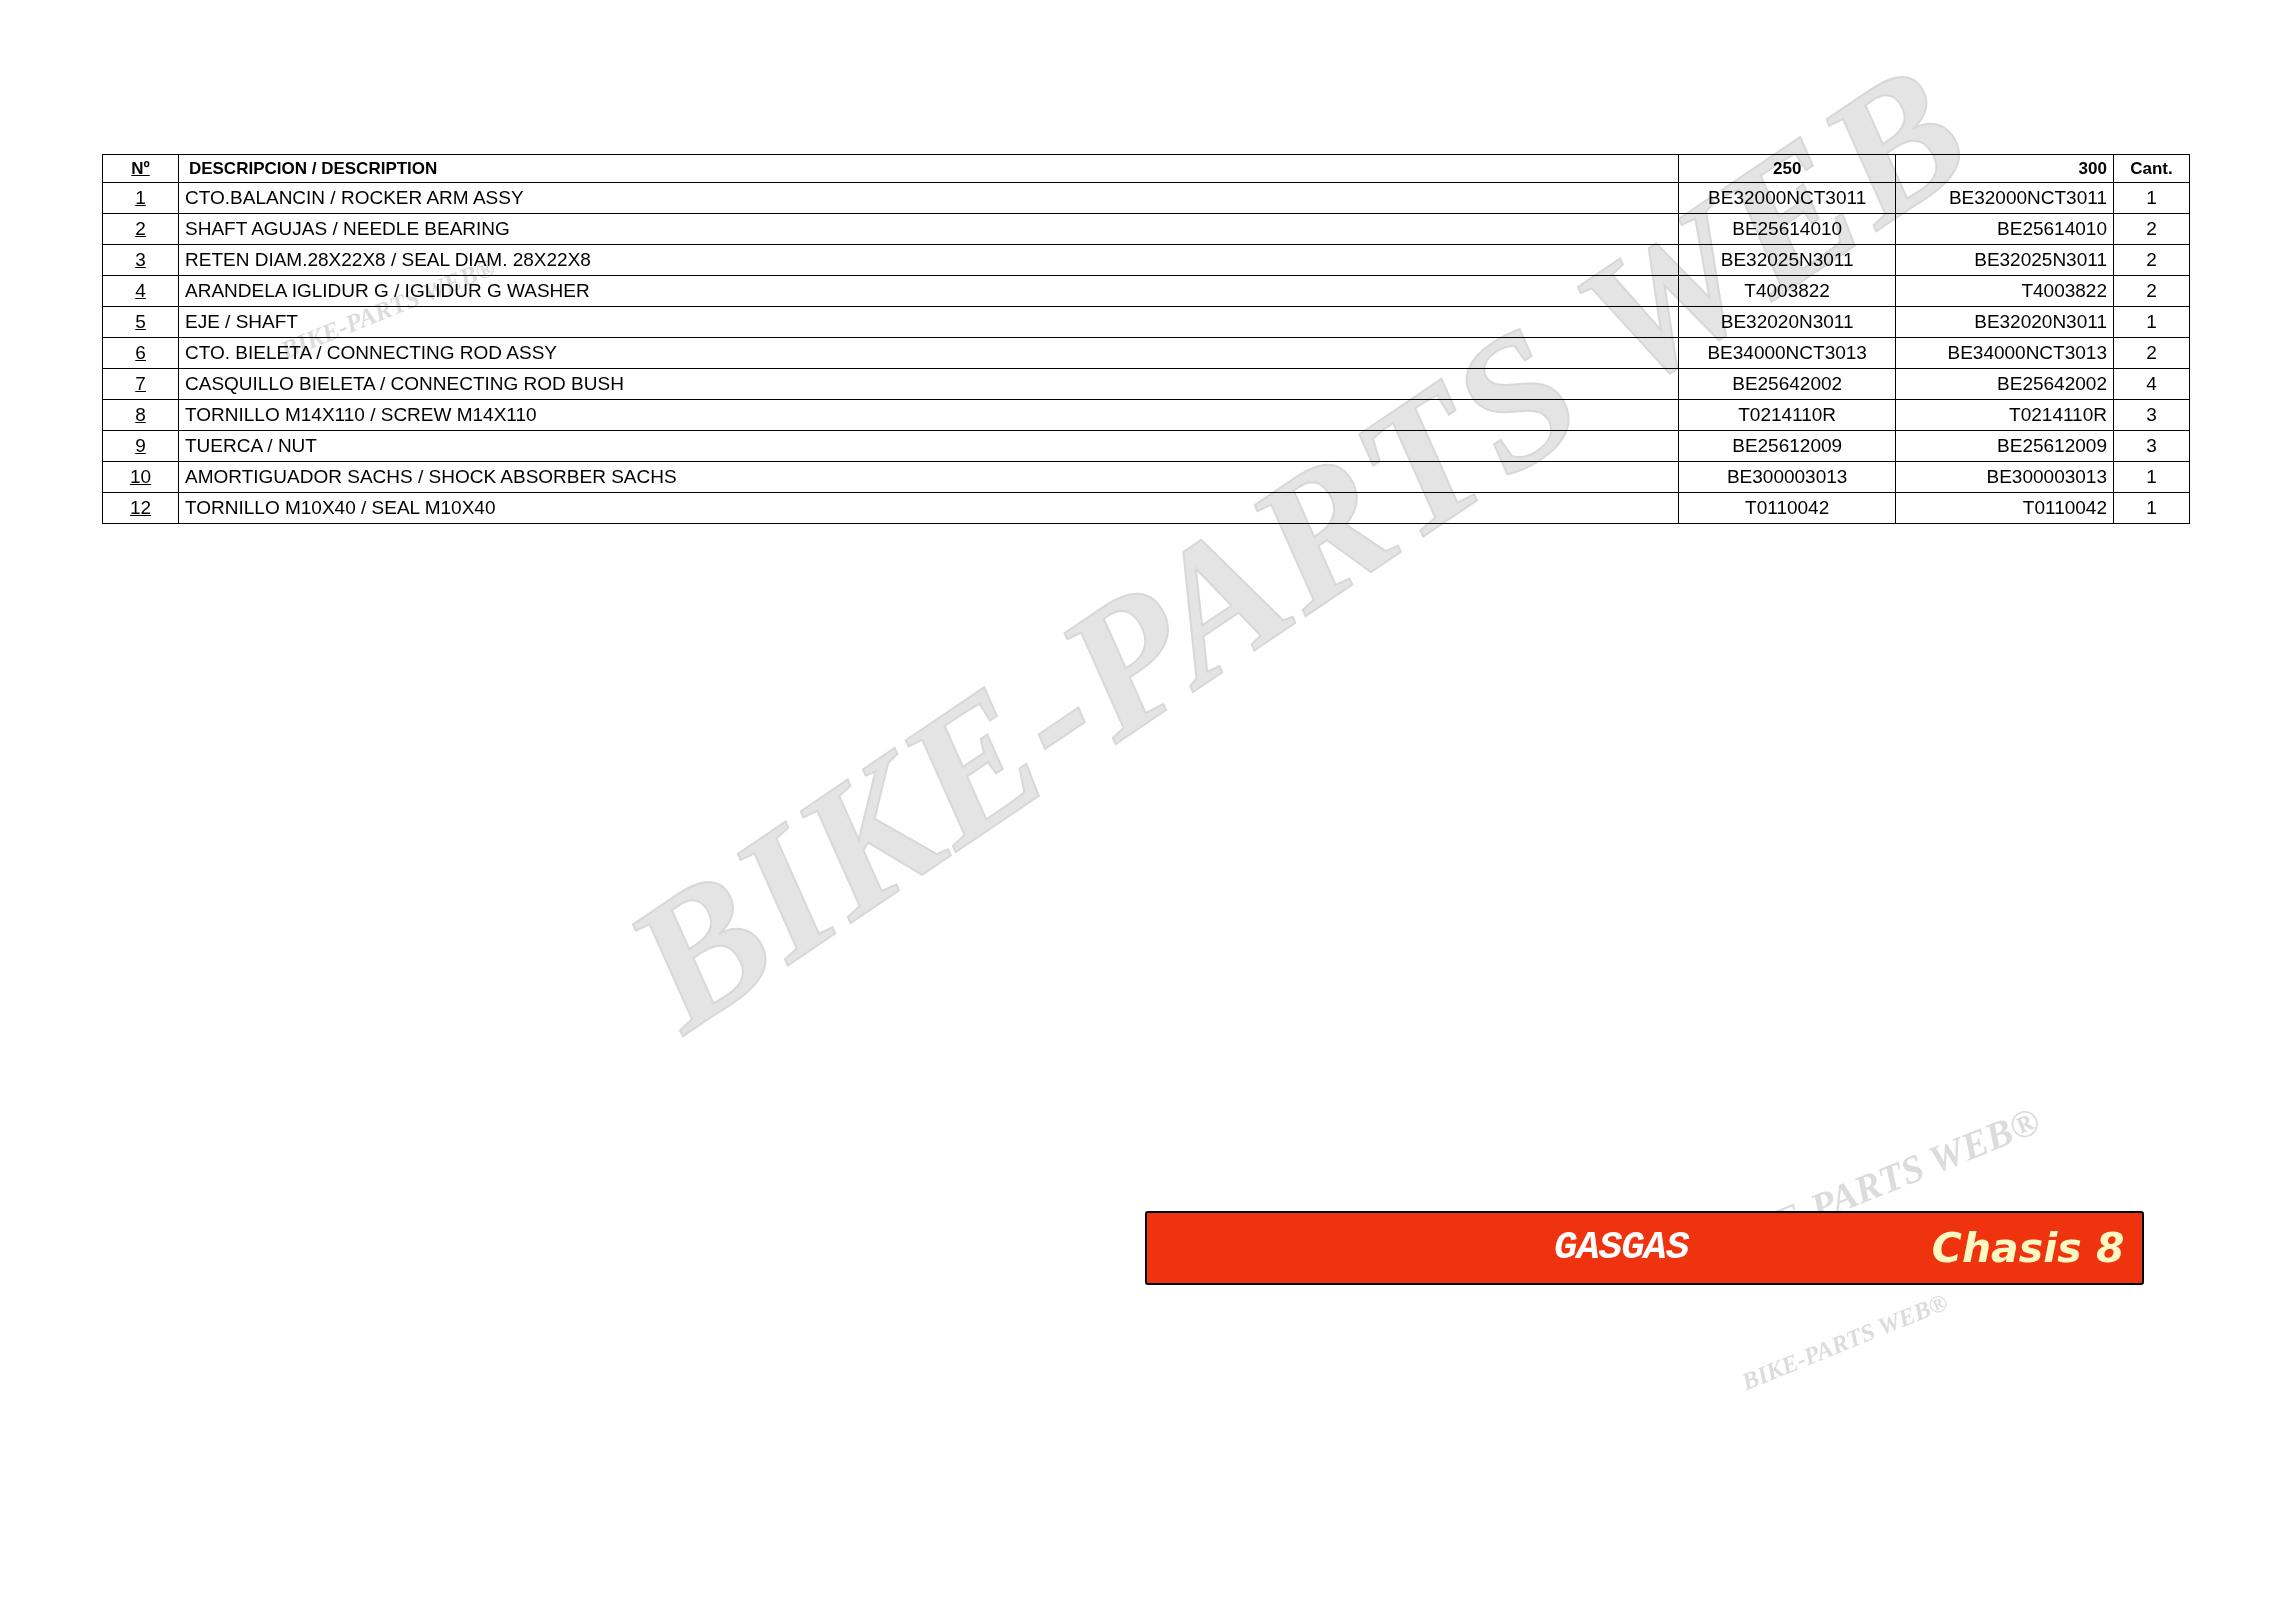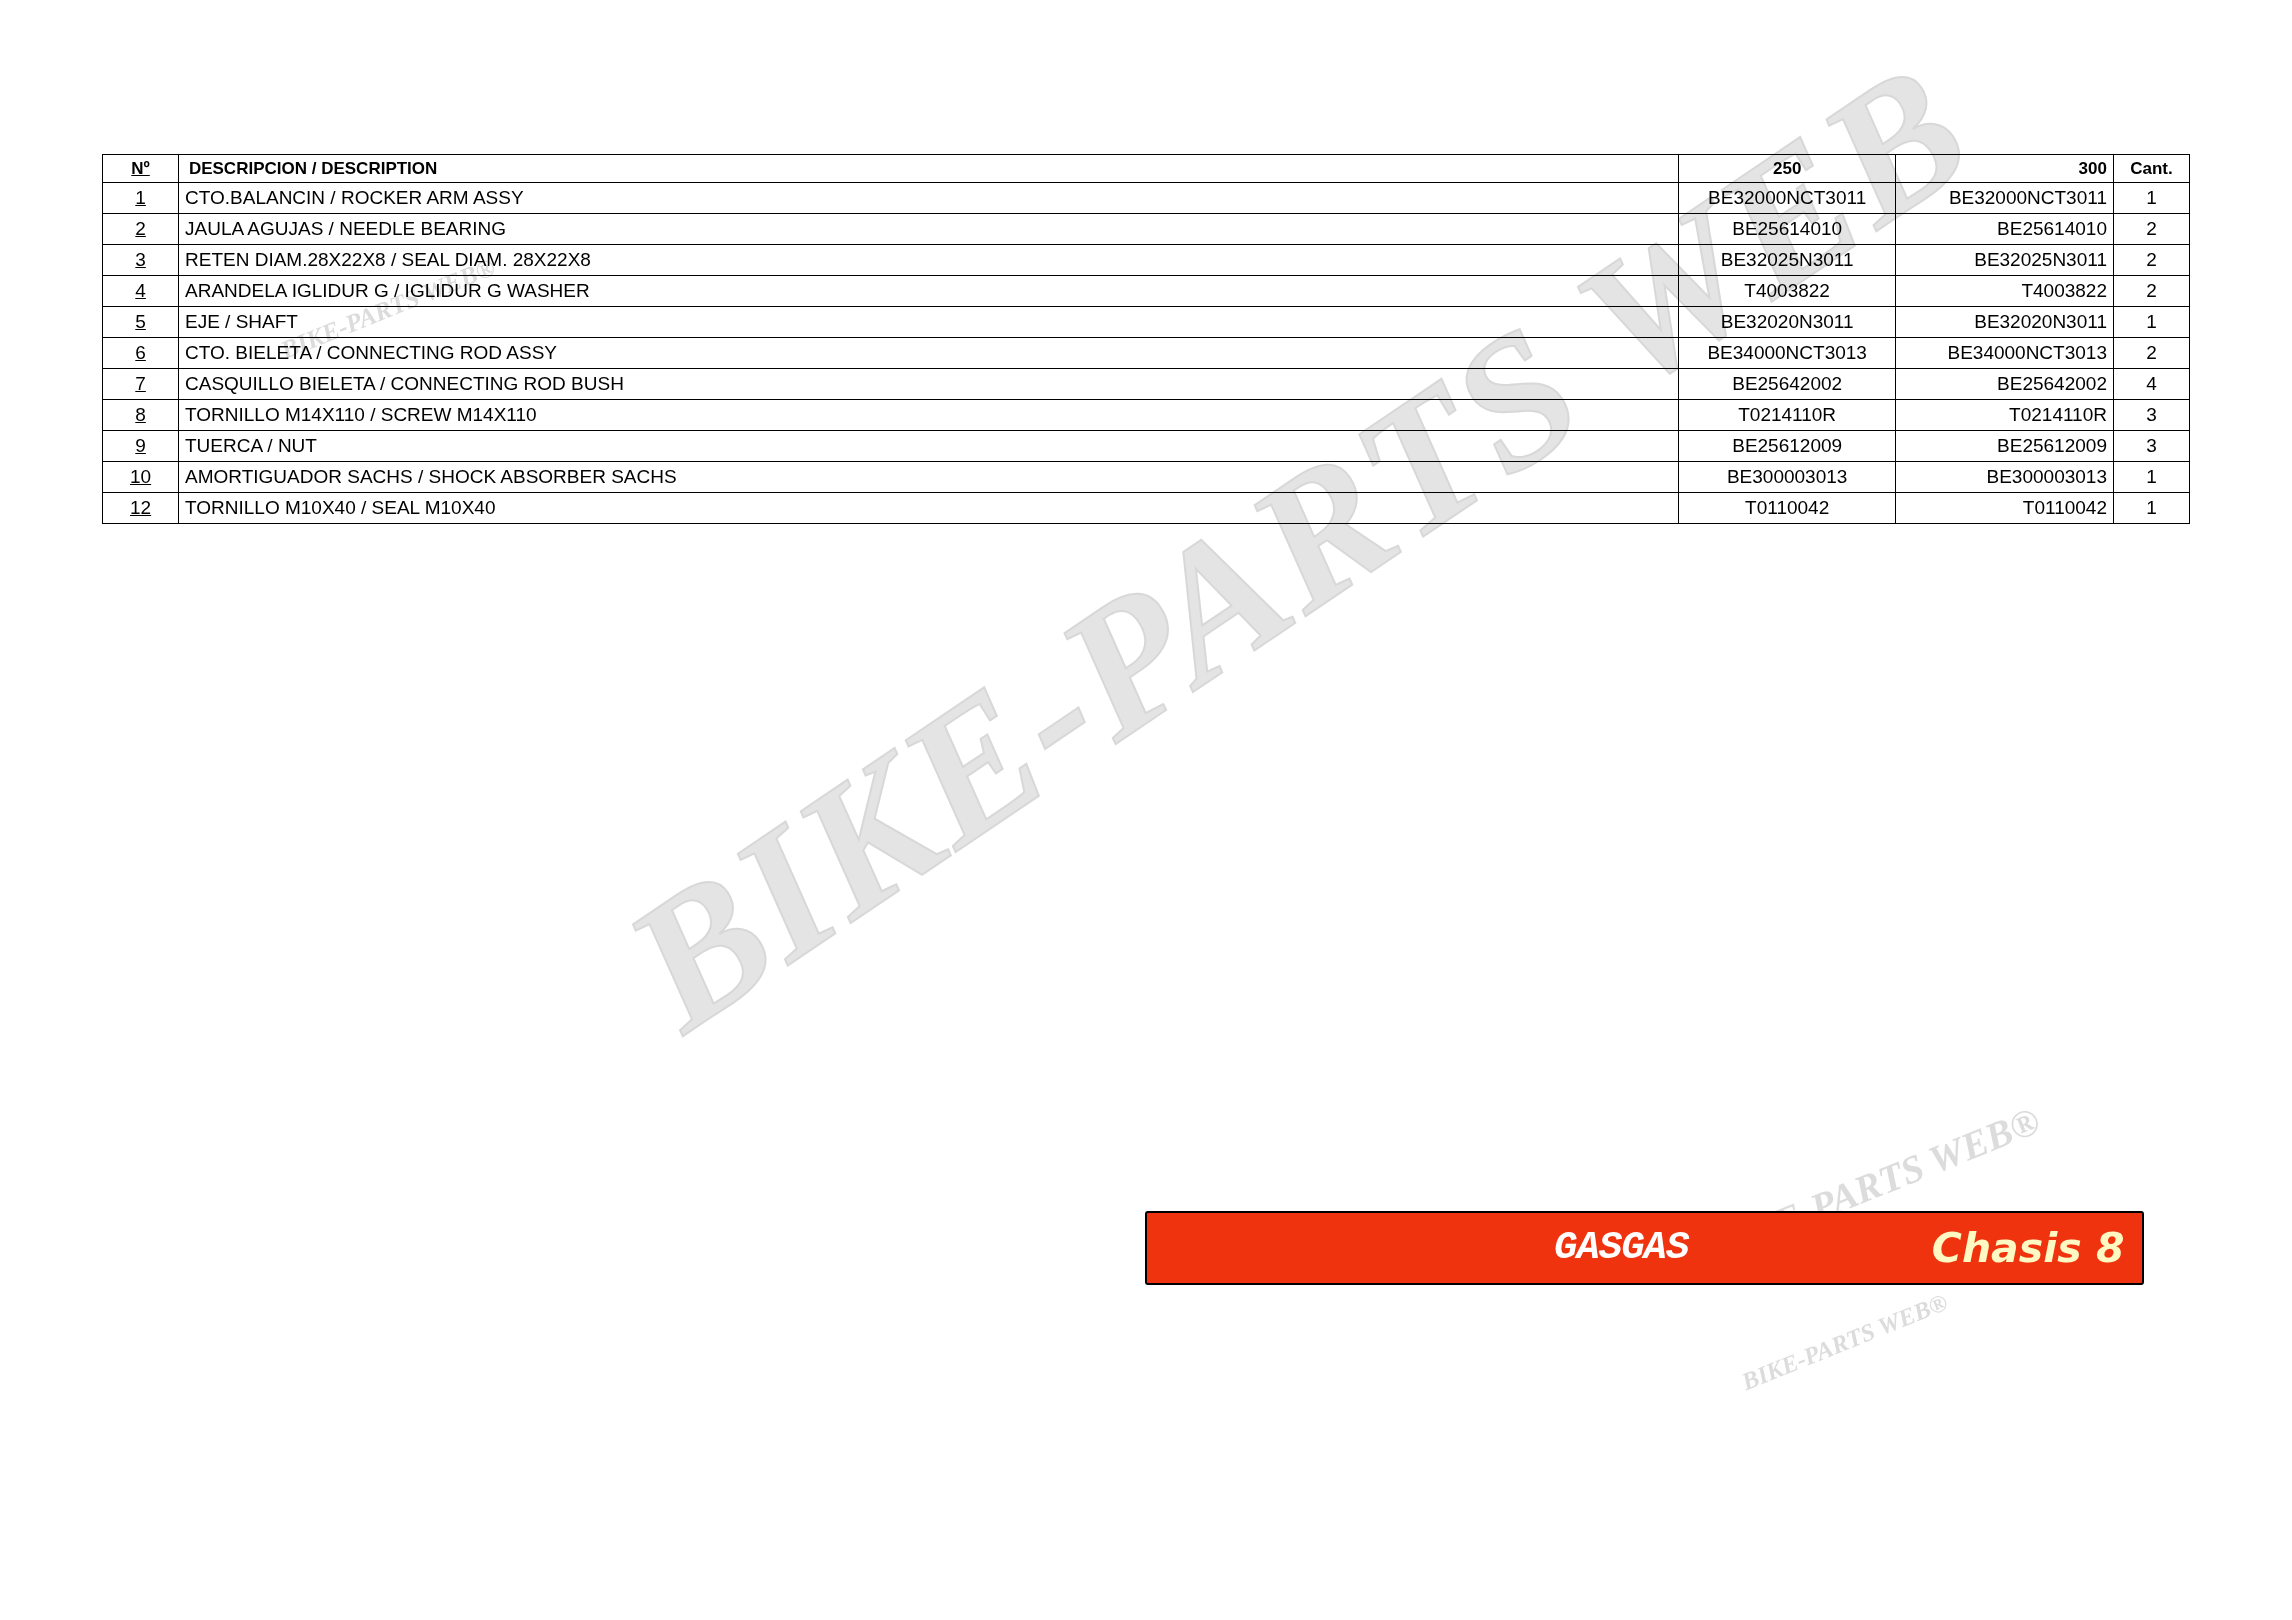--- a/index.html
+++ b/index.html
@@ -156,21 +156,21 @@
   <tbody id="table-body">
       <tr>
         <td class="col-no">1</td>
         <td class="col-desc">CTO.BALANCIN / ROCKER ARM ASSY</td>
         <td class="col-250">BE32000NCT3011</td>
         <td class="col-300">BE32000NCT3011</td>
         <td class="col-cant">1</td>
       </tr>
       <tr>
         <td class="col-no">2</td>
-        <td class="col-desc">JAULA AGUJAS / NEEDLE BEARING</td>
+        <td class="col-desc">SHAFT AGUJAS / NEEDLE BEARING</td>
         <td class="col-250">BE25614010</td>
         <td class="col-300">BE25614010</td>
         <td class="col-cant">2</td>
       </tr>
       <tr>
         <td class="col-no">3</td>
         <td class="col-desc">RETEN DIAM.28X22X8 / SEAL DIAM. 28X22X8</td>
         <td class="col-250">BE32025N3011</td>
         <td class="col-300">BE32025N3011</td>
         <td class="col-cant">2</td>

